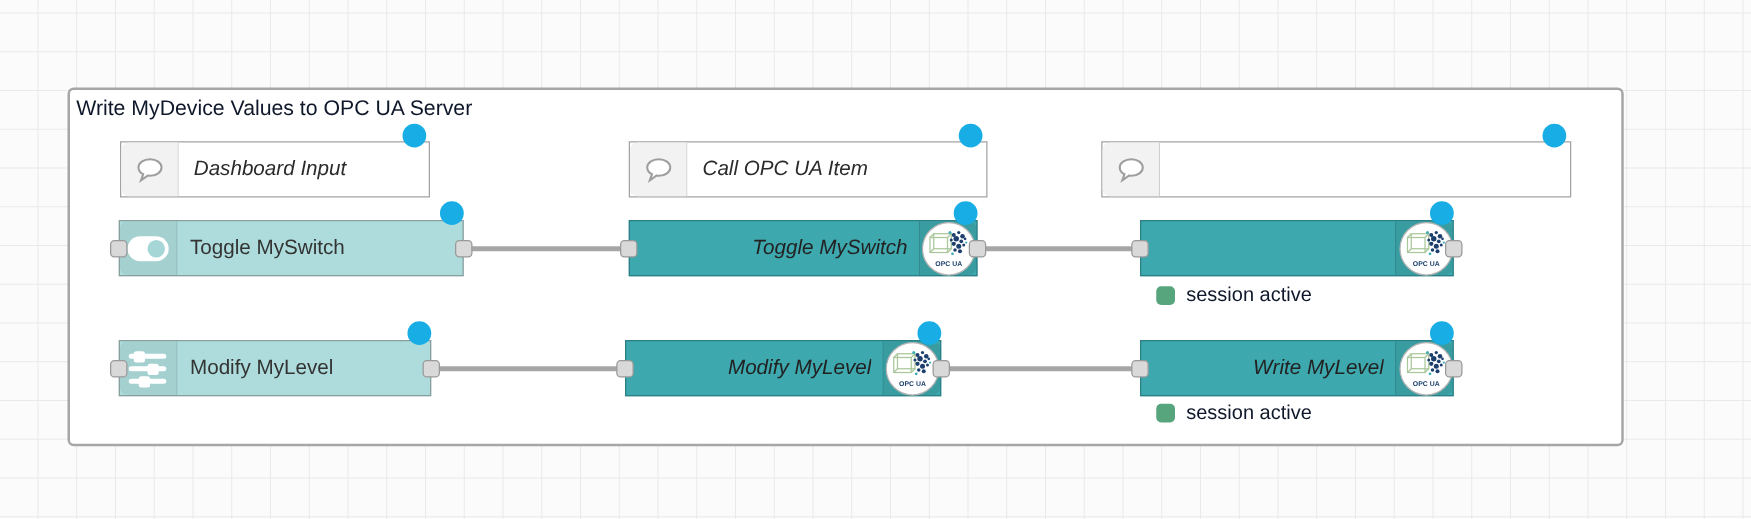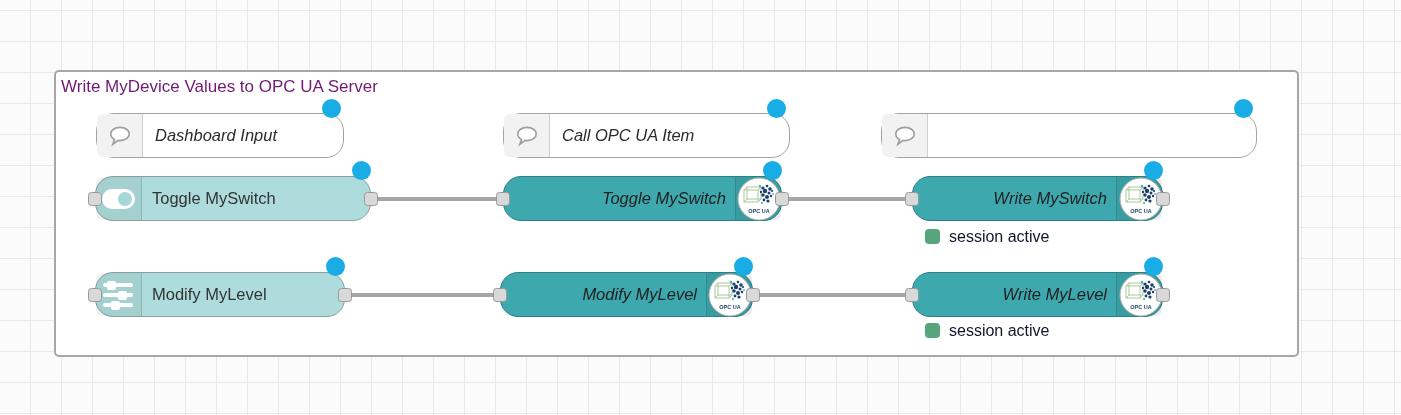--- a/index.html
+++ b/index.html
@@ -14,26 +14,26 @@
     background-position:-1px 10px;
   }
   
   .group{
     position:absolute;left:54px;top:70px;width:1245px;height:287px;
     box-sizing:border-box;background:#ffffff;
     border:2px solid #a6a6a6;border-radius:5px;
   }
   .group-title{
     position:absolute;left:5px;top:5px;
-    font-size:17px;color:#701a75;white-space:nowrap;
+    font-size:17px;color:#0f172a;white-space:nowrap;
   }
   
   .node{
     position:absolute;height:45px;box-sizing:border-box;
-    border-radius:18px;z-index:3;
+    border-radius:0;z-index:3;
   }
   .node .label{
     position:absolute;top:0;bottom:0;display:flex;align-items:center;
     font-size:16.5px;color:#333;white-space:nowrap;overflow:hidden;
   }
   
   .comment{background:#fff;border:1px solid #a3a3a3;}
   .comment .strip{
     position:absolute;left:0;top:0;bottom:0;width:45px;
     background:#f2f2f2;border-right:1px solid #cfcfcf;border-radius:6px 0 0 6px;
@@ -139,21 +139,20 @@
   <div class="label">Toggle MySwitch</div>
 </div>
 
 <div class="node teal" style="left:503px;top:176px;width:279px;">
   <div class="strip"></div>
   <div class="label">Toggle MySwitch</div>
 </div>
 
 <div class="node teal" style="left:912px;top:176px;width:251px;">
   <div class="strip"></div>
-  <div class="label">Write MySwitch</div>
 </div>
 
 <div class="node light" style="left:95px;top:272px;width:250px;">
   <div class="strip">
     <div class="sliders" style="left:7px;top:8px;">
       <span class="sl-bar" style="top:2px;"></span>
         <span class="sl-knob" style="left:4px;top:-0.5px;"></span>
       <span class="sl-bar" style="top:12px;"></span>
         <span class="sl-knob" style="left:15px;top:9.5px;"></span>
       <span class="sl-bar" style="top:22px;"></span>

